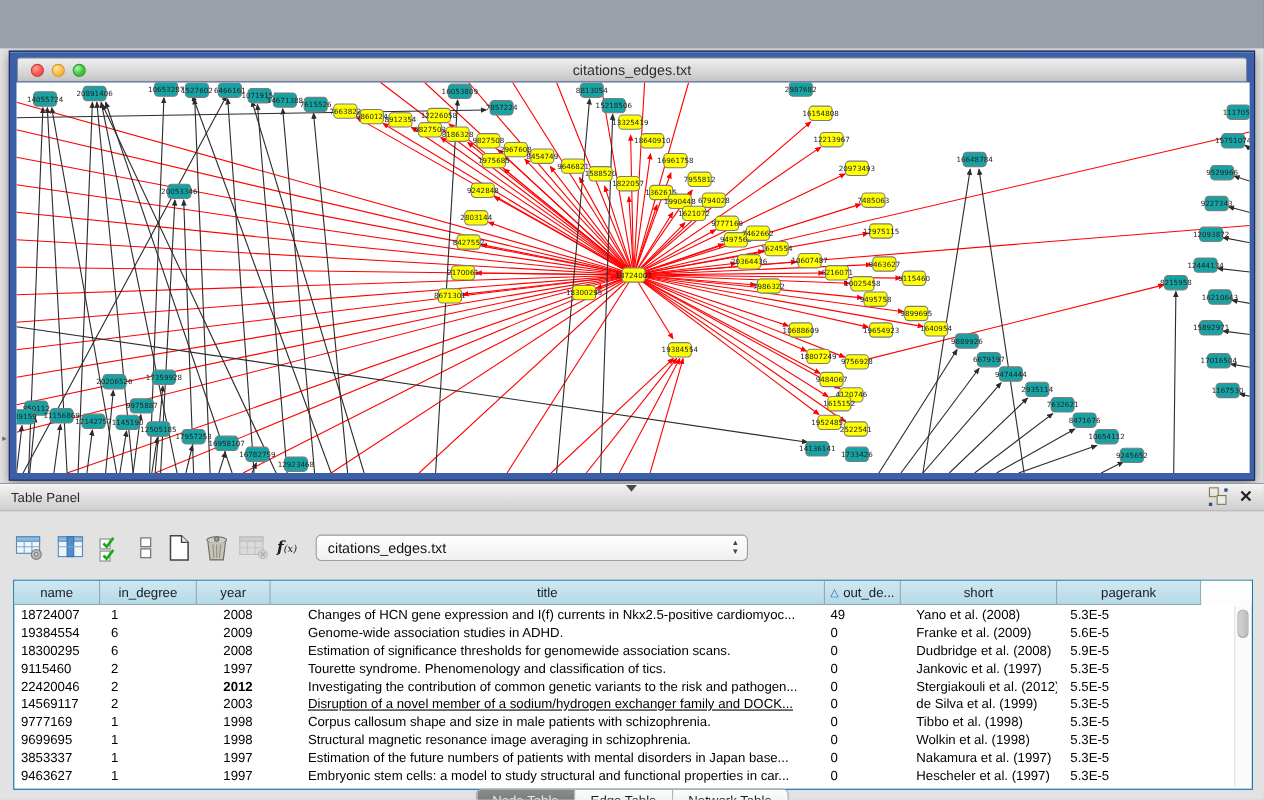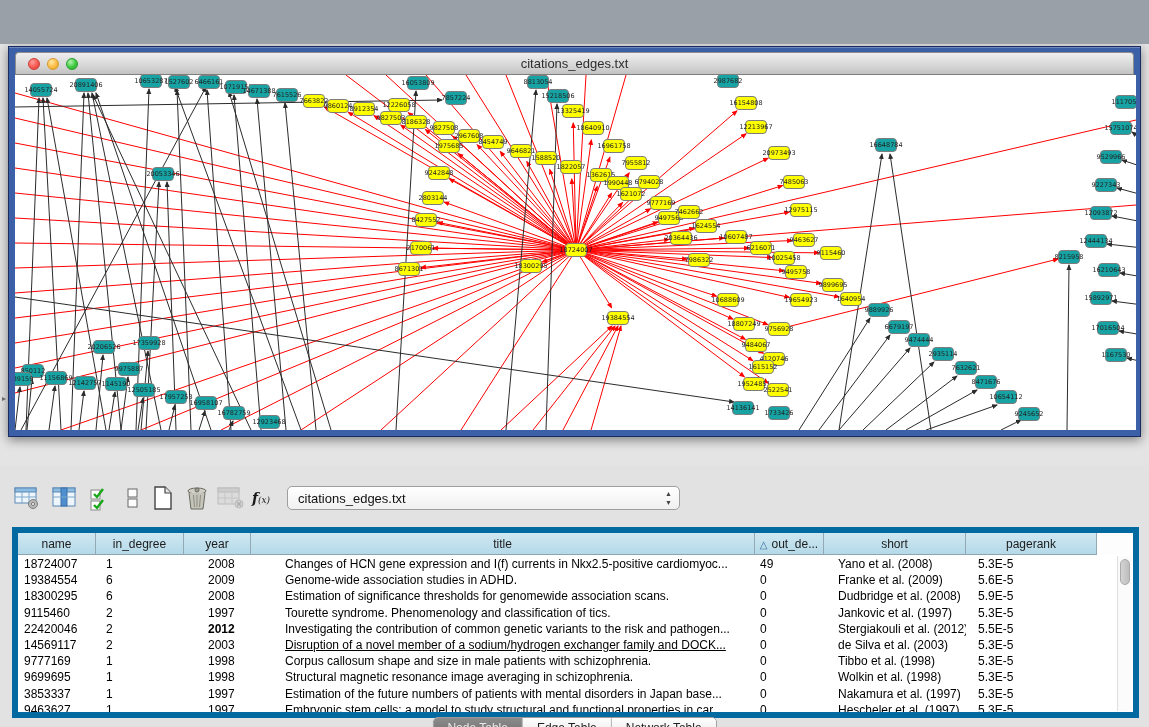--- a/index.html
+++ b/index.html
@@ -41,21 +41,21 @@
   .toolbar { position:absolute; left:0; top:18px; width:1149px; height:32px; }
   .tb-btn { position:absolute; top:0; width:30px; height:30px; display:flex; align-items:center; justify-content:center; cursor:pointer; }
   .fx { font-family:"DejaVu Serif", serif; font-style:italic; font-weight:bold; font-size:14px; color:#1a1a1a; }
   .fx small { font-size:9px; font-weight:normal; }
   .combo { position:absolute; left:287px; top:3px; width:393px; height:24px; background:linear-gradient(#ffffff,#f0f0f0);
     border:1px solid #9f9f9f; border-radius:5px; cursor:pointer; box-shadow:inset 0 1px 0 #fff; }
   .combo .val { position:absolute; left:10px; top:4px; font-size:13px; color:#111; }
   .combo .stepper { position:absolute; right:7px; top:2px; font-size:7px; color:#444; line-height:9px; text-align:center; }
 
   
-  .grid { position:absolute; left:12px; top:62px; width:1127px; height:191px; background:#ffffff; border:6px solid #0369a1; }
+  .grid { position:absolute; left:12px; top:62px; width:1127px; height:191px; background:#ffffff; border:1px solid #0369a1; }
   .grid-header { position:absolute; left:0; top:0; right:0; height:22px; display:flex;
     background:linear-gradient(#cfe8f2,#b5d9e8); border-bottom:1px solid #8aa6b2; }
   .hcell { height:22px; display:flex; align-items:center; justify-content:center; gap:4px;
     font-size:12px; color:#1c1c1c; border-right:1px solid #93a9b3; cursor:pointer; }
   .hfiller { flex:1; background:#fdfdfd; border-right:none; }
   .sort { font-size:10px; color:#2e6f9e; }
   .grid-body { position:absolute; left:0; top:23px; right:0; bottom:0; overflow:hidden; }
   .trow { display:flex; height:16.2px; cursor:default; }
   .tcell { font-size:12px; color:#000; line-height:16px; white-space:nowrap; overflow:hidden; }
   .vscroll { position:absolute; right:1px; top:23px; bottom:1px; width:15px; background:#fbfbfb; border-left:1px solid #e0e0e0; }
@@ -668,20 +668,33 @@
         </g>
         <g>
           <rect x="1114.5" y="50.5" width="21" height="13" rx="3.5" fill="#17a3a3" stroke="#7c7c7c" stroke-width="1"></rect>
           <text x="1125" y="59.3" class="g-label">1117053</text>
         </g>
       </svg>
   </div>
 
   <span class="left-mark">▸</span>
 
+  <div class="tp-header">
+    <span class="grip"></span>
+    <span class="tp-title">Table Panel</span>
+    <div class="tp-actions">
+      <span class="float-ic">
+        <span class="dotA"></span>
+          <span class="dotB"></span>
+          <span class="sq1"></span>
+          <span class="sq2"></span>
+      </span>
+      <span class="close-ic">✕</span>
+    </div>
+  </div>
 
   <div class="tp-body">
     <div class="toolbar">
       <span class="tb-btn" style="left:12px">
         <svg width="26" height="24">
           <rect x="1" y="2" width="21" height="15" fill="#eef6fc" stroke="#5b87b5"></rect>
           <rect x="1" y="2" width="21" height="4" fill="#8cbce0" stroke="#5b87b5"></rect>
           <line x1="8" y1="6" x2="8" y2="17" stroke="#7aa7cc"></line>
             <line x1="15" y1="6" x2="15" y2="17" stroke="#7aa7cc"></line>
           <line x1="1" y1="11" x2="22" y2="11" stroke="#7aa7cc"></line>
@@ -818,21 +831,21 @@
             <div class="tcell" style="width: 69px; padding-left: 5px;">0</div>
             <div class="tcell" style="width: 142px; padding-left: 14px;">Stergiakouli et al. (2012)</div>
             <div class="tcell" style="width: 131px; padding-left: 12px;">5.5E-5</div>
           </div>
           <div class="trow">
             <div class="tcell" style="width: 78px; padding-left: 6px;">14569117</div>
             <div class="tcell" style="width: 88px; padding-left: 10px;">2</div>
             <div class="tcell" style="width: 67px; padding-left: 24px;">2003</div>
             <div class="tcell" style="width: 504px; padding-left: 34px; text-decoration: underline;">Disruption of a novel member of a sodium/hydrogen exchanger family and DOCK...</div>
             <div class="tcell" style="width: 69px; padding-left: 5px;">0</div>
-            <div class="tcell" style="width: 142px; padding-left: 14px;">de Silva et al. (2003)</div>
+            <div class="tcell" style="width: 142px; padding-left: 14px;">de Silva et al. (1999)</div>
             <div class="tcell" style="width: 131px; padding-left: 12px;">5.3E-5</div>
           </div>
           <div class="trow">
             <div class="tcell" style="width: 78px; padding-left: 6px;">9777169</div>
             <div class="tcell" style="width: 88px; padding-left: 10px;">1</div>
             <div class="tcell" style="width: 67px; padding-left: 24px;">1998</div>
             <div class="tcell" style="width: 504px; padding-left: 34px;">Corpus callosum shape and size in male patients with schizophrenia.</div>
             <div class="tcell" style="width: 69px; padding-left: 5px;">0</div>
             <div class="tcell" style="width: 142px; padding-left: 14px;">Tibbo et al. (1998)</div>
             <div class="tcell" style="width: 131px; padding-left: 12px;">5.3E-5</div>

